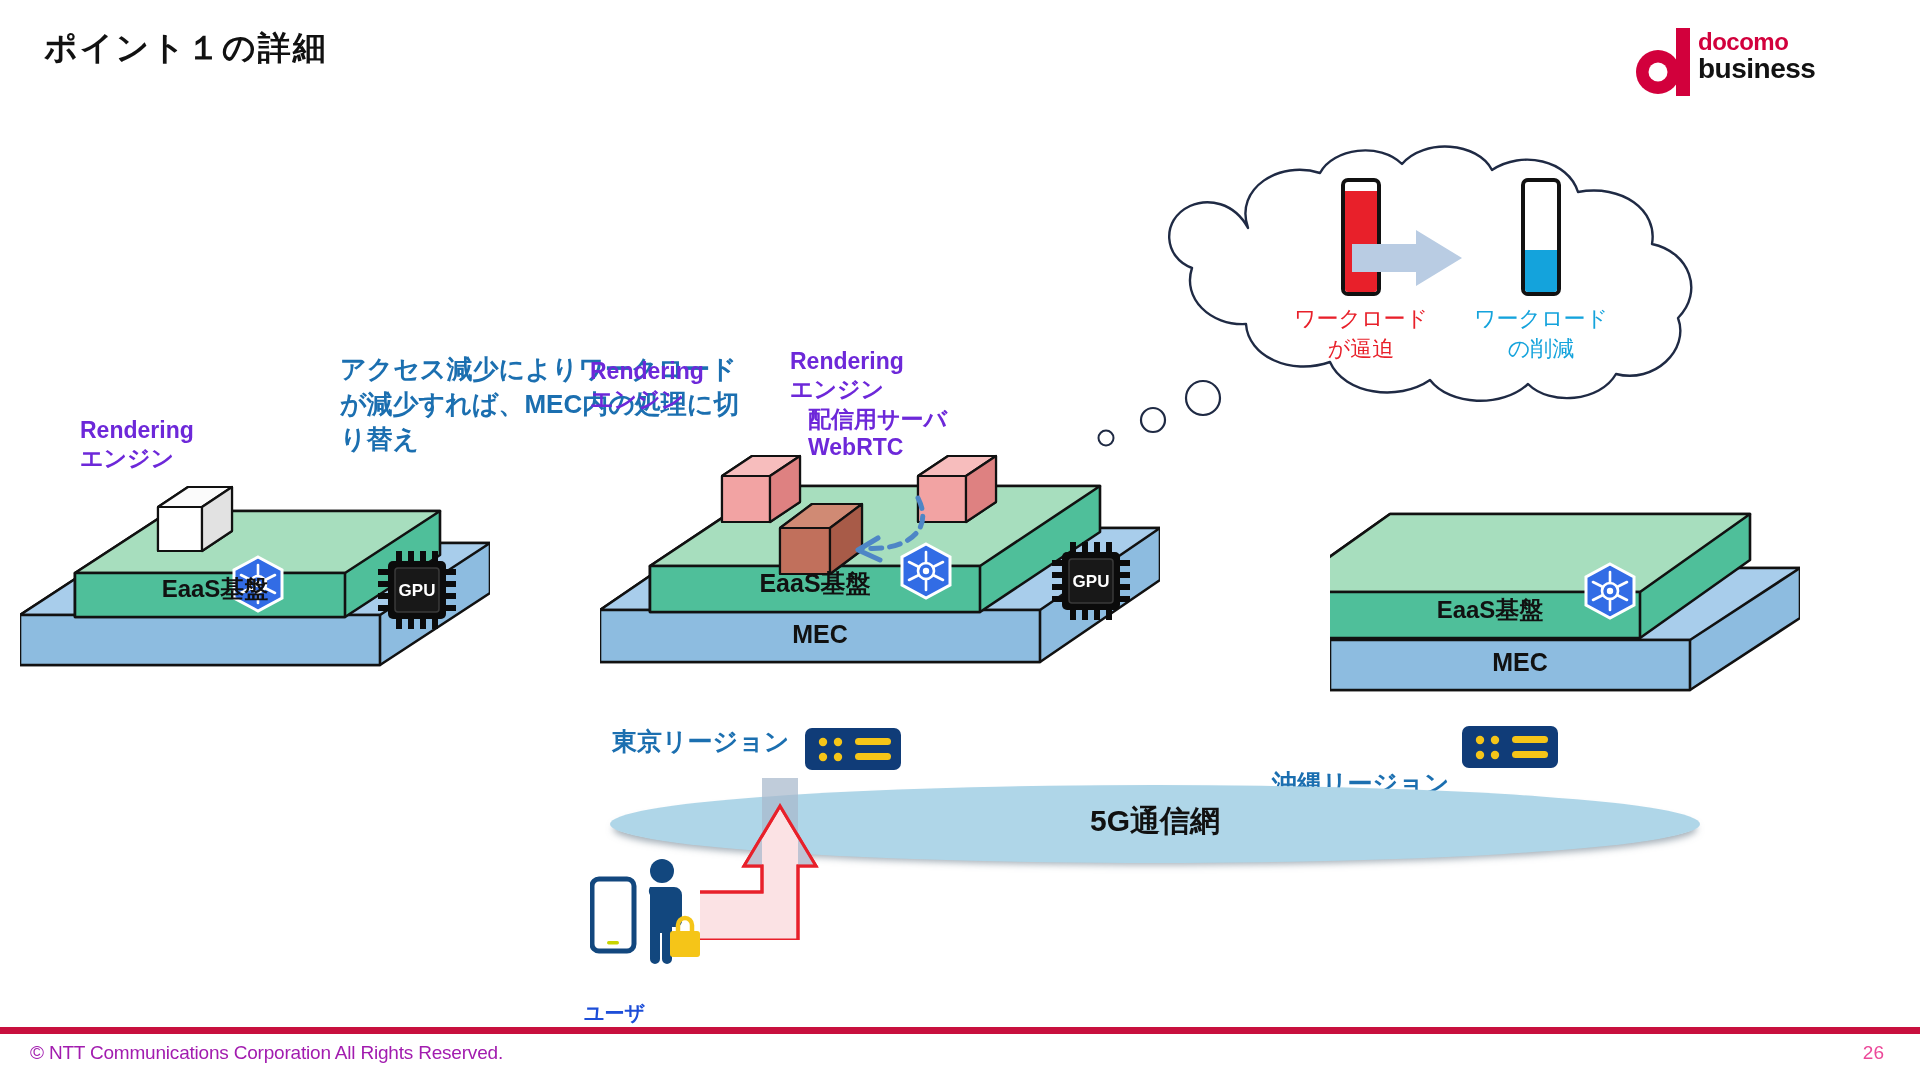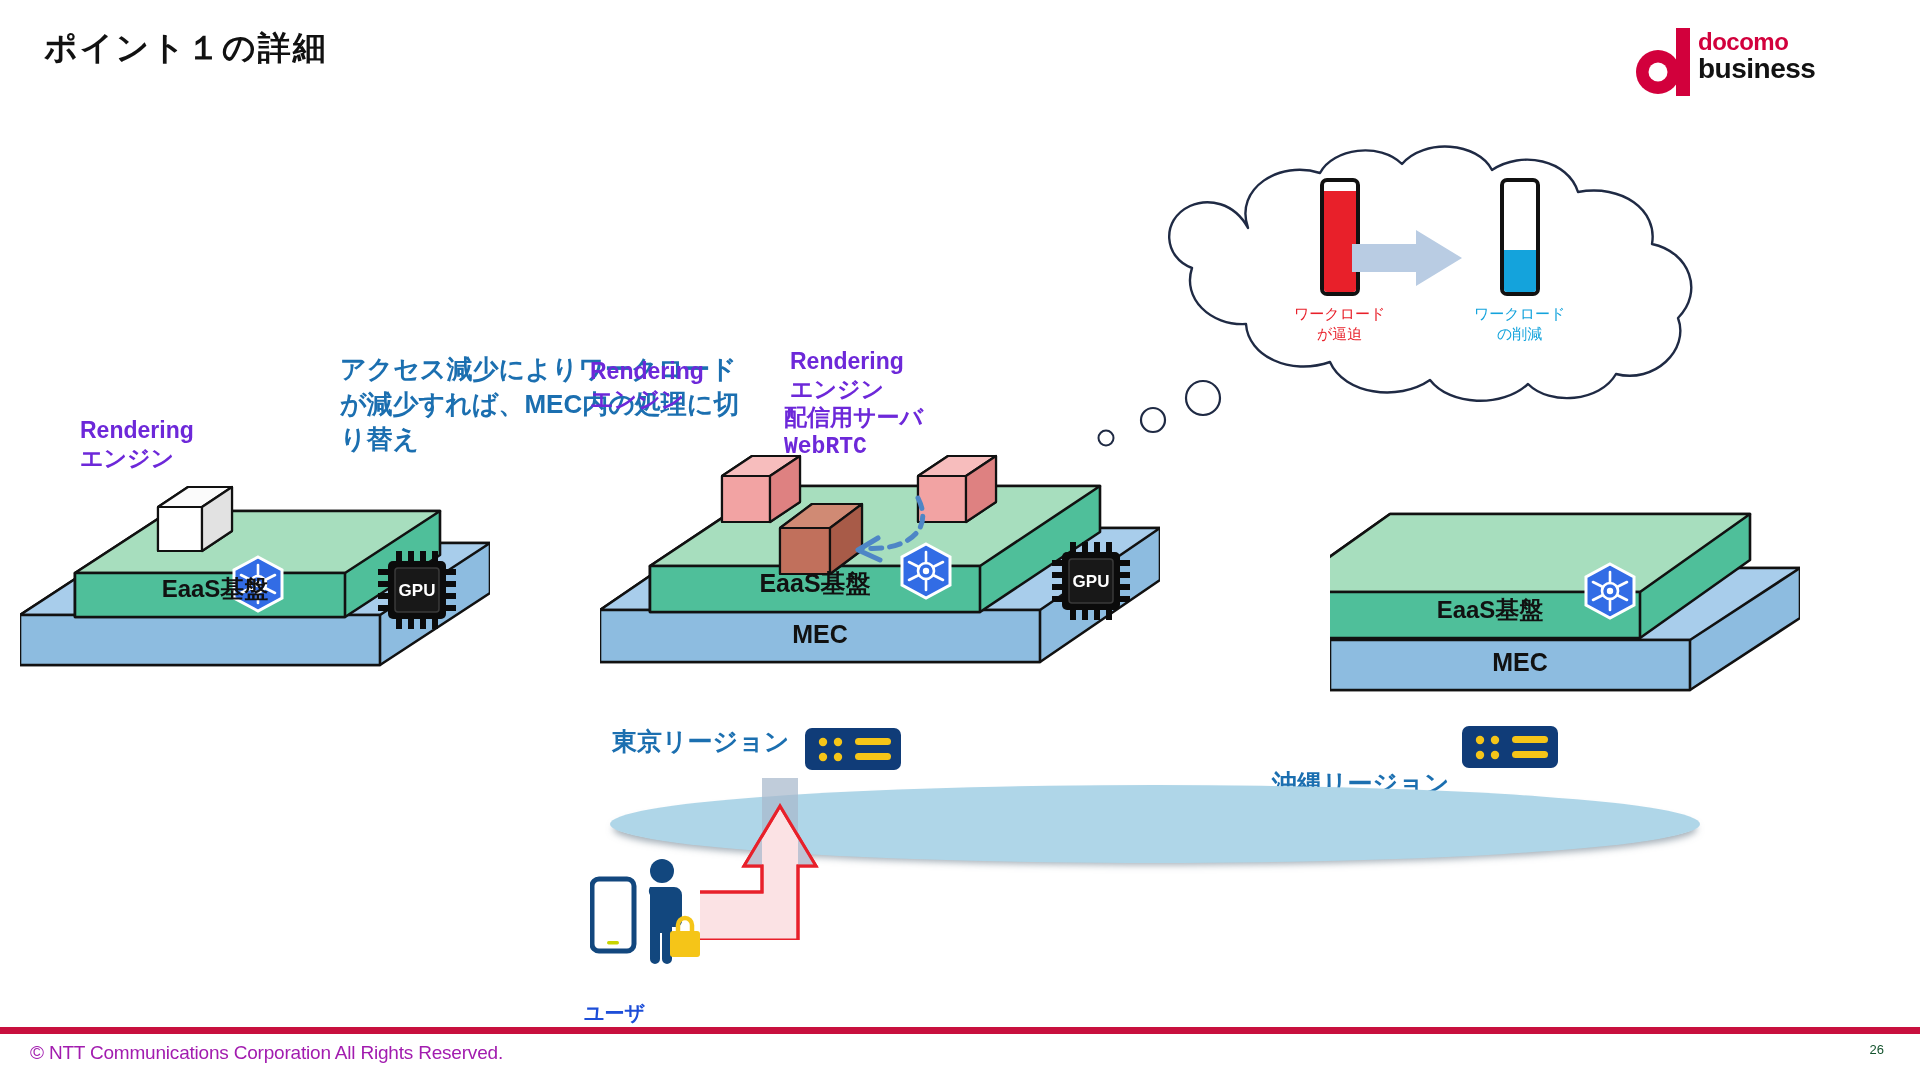--- a/index.html
+++ b/index.html
@@ -18,38 +18,38 @@
   
   #brand-logo{right:34px;top:26px;width:250px;height:74px;}
   #brand-logo .dmark{position:absolute;left:0;top:2px;width:56px;height:68px;}
   #brand-logo .wordmark{position:absolute;left:62px;top:3px;}
   #brand-logo .w1{font-size:24px;font-weight:bold;color:#D2003C;line-height:1.05;letter-spacing:-0.5px;}
   #brand-logo .w2{font-size:28px;font-weight:bold;color:#121212;line-height:1.05;letter-spacing:-0.5px;}
 
   
   #footer-rule{left:0;top:1027px;width:1920px;height:7px;background:#C8103E;}
   #footer-copyright{left:30px;top:1042px;font-size:19px;color:#a21caf;letter-spacing:-0.2px;}
-  #page-number{right:36px;top:1042px;font-size:13px;color:#14532d;}
+  #page-number{right:36px;top:1042px;font-size:19px;color:#ec4899;}
 
   
   #annotation-switch{
     left:340px;top:352px;width:400px;font-size:26px;font-weight:bold;
     color:#1B6FB0;line-height:1.35;
   }
 
   
   #thought-bubble{left:1130px;top:140px;width:610px;height:270px;}
   #bubble-trail{left:1068px;top:376px;width:160px;height:90px;}
   .gauge-wrap{position:absolute;text-align:center;}
   .gauge{
     position:relative;width:32px;height:110px;border:4px solid #111;
     border-radius:7px;background:#fff;overflow:hidden;margin:0 auto;
   }
   .gauge .fill{position:absolute;left:0;right:0;bottom:0;}
-  .gauge-label{margin-top:8px;font-size:15px;line-height:1.35;font-weight:500;}
+  .gauge-label{margin-top:8px;font-size:22px;line-height:1.35;font-weight:500;}
   #gauge-high{left:1294px;top:178px;}
   #gauge-low{left:1474px;top:178px;}
   #workload-arrow{left:1352px;top:230px;width:110px;height:56px;}
 
   
   .platform{position:absolute;}
   .slab-label{
     position:absolute;font-weight:bold;color:#111;white-space:nowrap;
     text-align:center;
   }
@@ -286,21 +286,21 @@
     <rect x="10" y="10" width="58" height="58" rx="5" fill="#0B0B0B"></rect>
     <rect x="17" y="17" width="44" height="44" rx="3" fill="#181818" stroke="#3a3a3a" stroke-width="1.5"></rect>
     <text x="39" y="45" font-family="'Liberation Sans',sans-serif" font-size="17" font-weight="bold" fill="#ffffff" text-anchor="middle">GPU</text>
   </svg>
 
   
   <div class="cube-label" style="left:-10px;top:-72px;">
     <div>Rendering</div>
     <div>エンジン</div>
   </div>
-  <div class="cube-label" style="left:184px;top:-24px;font-family:Liberation Mono, monospace;">
+  <div class="cube-label" style="left:208px;top:-24px;">
     <div>配信用サーバ</div>
     <div>WebRTC</div>
   </div>
   <div class="cube-label" style="left:190px;top:-82px;">
     <div>Rendering</div>
     <div>エンジン</div>
   </div>
   <div class="slab-label" style="left:75px;top:137px;width:280px;font-size:25px;">EaaS基盤</div>
   <div class="slab-label" style="left:40px;top:190px;width:360px;font-size:25px;">MEC</div>
 </div>
@@ -350,20 +350,21 @@
   <circle cx="18" cy="14" r="4.2" fill="#F5C518"></circle>
     <circle cx="33" cy="14" r="4.2" fill="#F5C518"></circle>
   <circle cx="18" cy="29" r="4.2" fill="#F5C518"></circle>
     <circle cx="33" cy="29" r="4.2" fill="#F5C518"></circle>
   <rect x="50" y="10" width="36" height="7" rx="3.5" fill="#F5C518"></rect>
   <rect x="50" y="25" width="36" height="7" rx="3.5" fill="#F5C518"></rect>
 </svg>
 
 <div class="abs" id="network-5g">
   <div id="network-5g-oval"></div>
+  <div id="network-5g-label">5G通信網</div>
 </div>
 
 <svg class="abs" id="request-arrow" viewBox="0 0 165 170">
   <path d="M-130,170 H62 V96 H44 L80,36 L116,96 H98 V170 H132" fill="none" stroke="#E8202A" stroke-width="0"></path>
   <path d="M-130,170 L-130,122 L62,122 L62,96 L44,96 L80,36 L116,96 L98,96 L98,170 Z" fill="#FBE2E4" stroke="#E8202A" stroke-width="3"></path>
   <path d="M62,96 L44,96 L80,36 L116,96 L98,96 L98,8 L62,8 Z" fill="#A8B9CC" opacity="0.72" stroke="none"></path>
   <path d="M-130,170 L-130,122 L62,122 L62,96 L44,96 L80,36 L116,96 L98,96 L98,170" fill="none" stroke="#E8202A" stroke-width="3"></path>
 </svg>
 
 <svg class="abs" id="user-group" viewBox="0 0 120 140">

